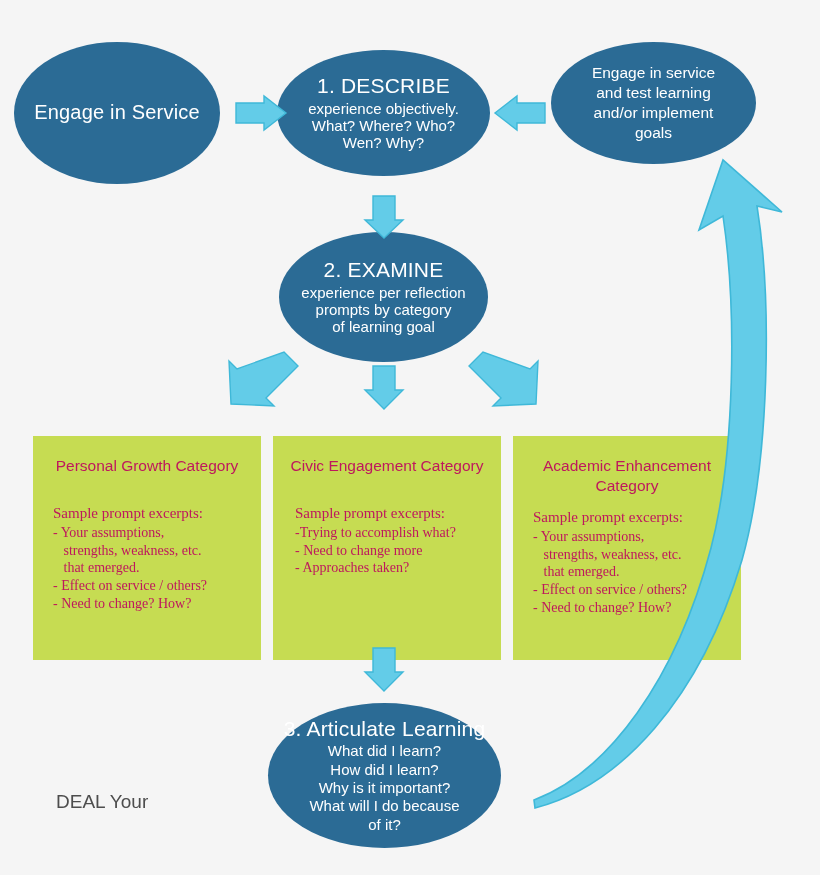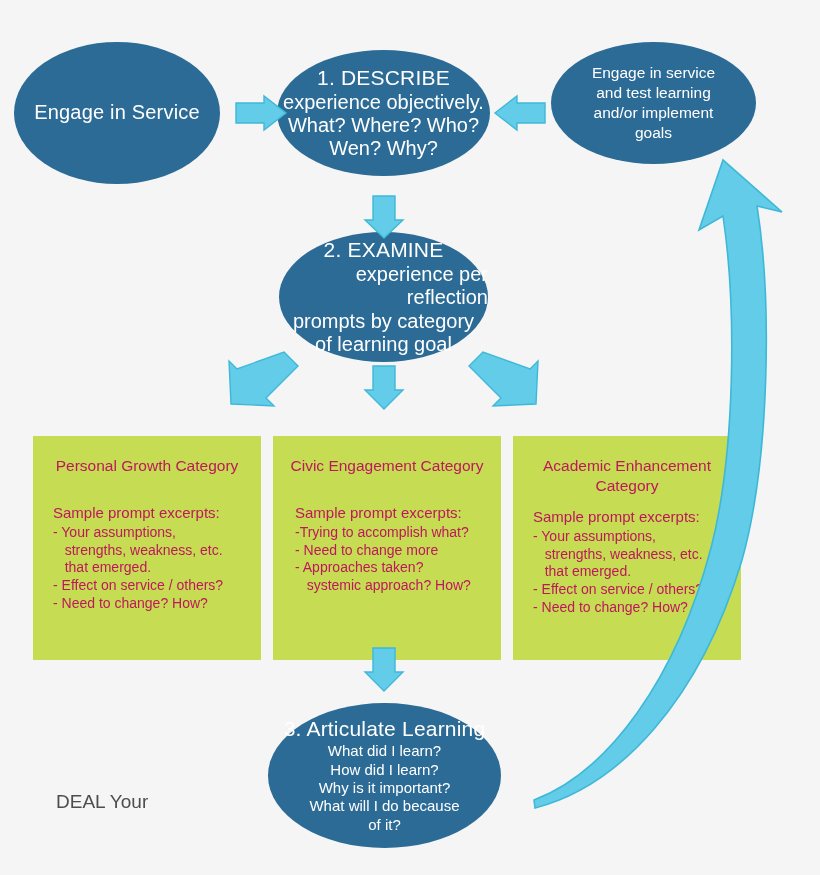--- a/index.html
+++ b/index.html
@@ -20,21 +20,21 @@
     color:#ffffff;
     display:flex;
     flex-direction:column;
     align-items:center;
     justify-content:center;
     text-align:center;
     box-sizing:border-box;
     line-height:1.16;
   }
   .ellipse .big{font-size:21px;letter-spacing:.2px;}
-  .ellipse .sml{font-size:20px;}
+  .ellipse .sml{font-size:15px;}
 
   #el-engage{left:14px;top:42px;width:206px;height:142px;}
   #el-engage .big{font-size:20px;}
 
   #el-describe{left:277px;top:50px;width:213px;height:126px;}
   #el-describe .big{font-size:21px;margin-bottom:1px;}
 
   #el-implement{left:551px;top:42px;width:205px;height:122px;}
   #el-implement .sml{font-size:15.5px;line-height:1.3;}
 
@@ -60,20 +60,21 @@
   .card .card-title{
     text-align:center;
     font-size:15.5px;
     padding:20px 12px 0 12px;
     line-height:1.3;
   }
   .card .card-body{
     padding:0 10px 0 34px;
     font-size:14px;
     line-height:1.26;
+    font-family:Liberation Serif, serif;
   }
   #card-personal .card-body,#card-academic .card-body{padding-left:20px;}
   #card-civic .card-body{padding-left:22px;}
   .card .excerpt-label{font-size:15px;margin-bottom:1px;display:block;}
   .card .b-line{display:block;white-space:pre;}
 
   #card-personal .card-body{margin-top:28px;}
   #card-civic .card-body{margin-top:28px;}
   #card-academic .card-body{margin-top:12px;}
 
@@ -139,21 +140,20 @@
     </div>
   </div>
 
   <div class="card" id="card-civic">
     <div class="card-title">Civic Engagement Category</div>
     <div class="card-body">
       <span class="excerpt-label">Sample prompt excerpts:</span>
       <span class="b-line">-Trying to accomplish what?</span>
       <span class="b-line">- Need to change more</span>
       <span class="b-line">- Approaches taken?</span>
-      <span class="b-line">   systemic approach? How?</span>
     </div>
   </div>
 
   <div class="card" id="card-academic">
     <div class="card-title">Academic Enhancement Category</div>
     <div class="card-body">
       <span class="excerpt-label">Sample prompt excerpts:</span>
       <span class="b-line">- Your assumptions,</span>
       <span class="b-line">   strengths, weakness, etc.</span>
       <span class="b-line">   that emerged.</span>

